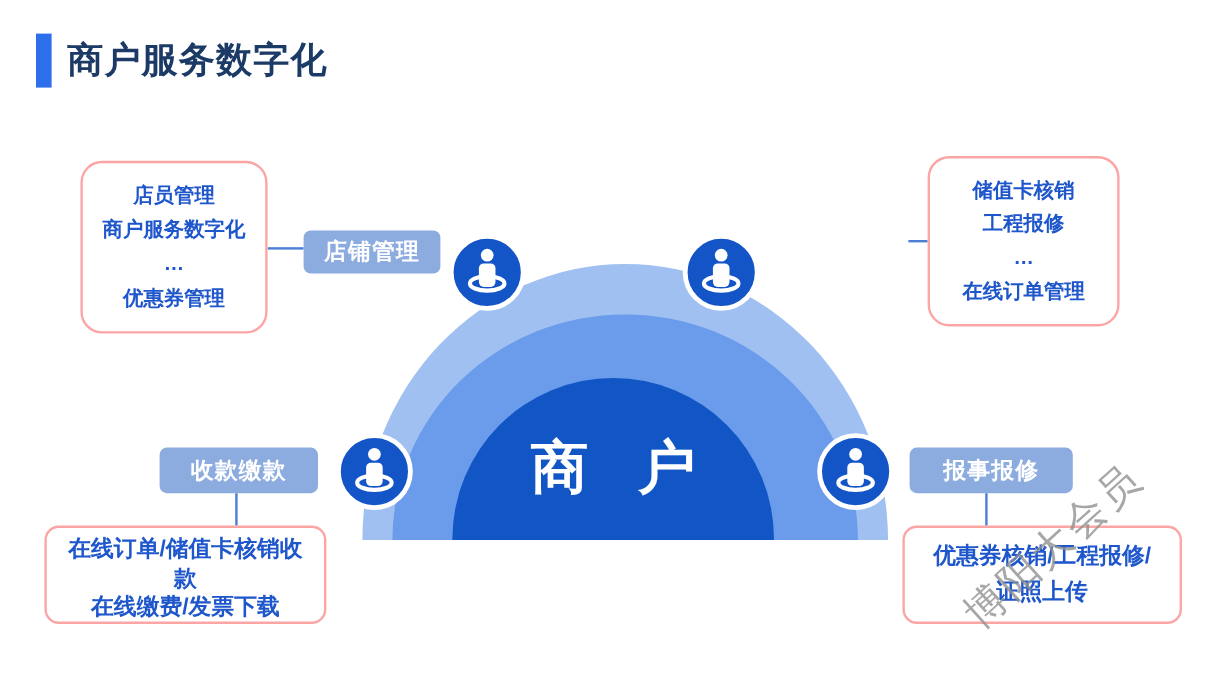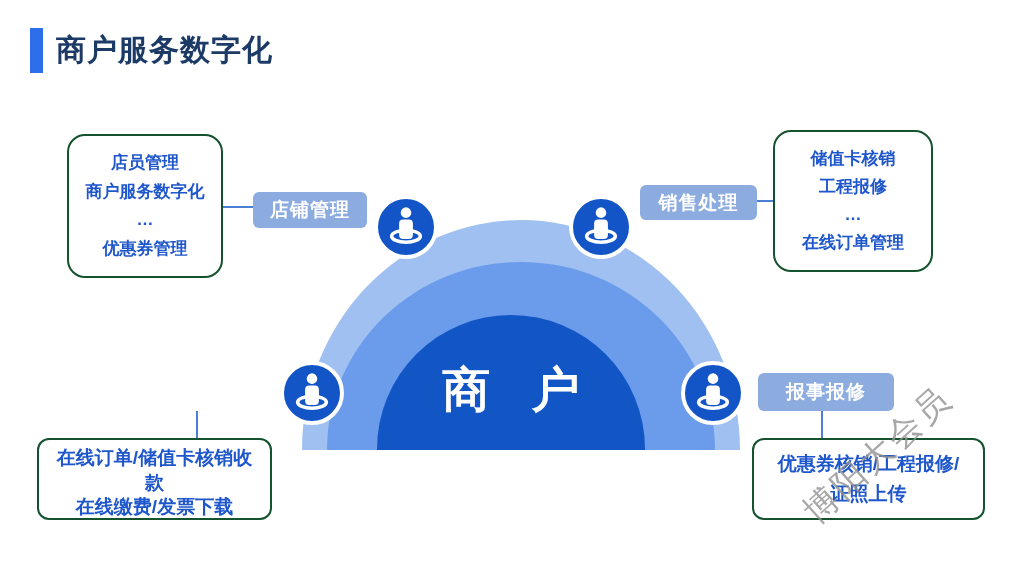--- a/index.html
+++ b/index.html
@@ -38,21 +38,21 @@
   .pill-repair  { left: 758px; top: 373px; width: 136px; height: 38px; }
 
   
   .connector { position: absolute; background: #4B7FD6; }
   .conn-store   { left: 223px; top: 206px; width: 30px; height: 2px; }
   .conn-sales   { left: 757px; top: 200px; width: 16px; height: 2px; }
   .conn-payment { left: 196px; top: 411px; width: 2px; height: 27px; }
   .conn-repair  { left: 821px; top: 411px; width: 2px; height: 27px; }
 
   
-  .box { position: absolute; background: #fff; border: 2px solid #14532d; color: #1E56CB;
+  .box { position: absolute; background: #fff; border: 2px solid #fca5a5; color: #1E56CB;
          font-weight: bold; display: flex; flex-direction: column; align-items: center; justify-content: space-evenly; text-align: center; }
   .box-tl { left: 67px;  top: 134px; width: 156px; height: 144px; border-radius: 18px; font-size: 17px; padding: 10px 4px; }
   .box-tr { left: 773px; top: 130px; width: 160px; height: 142px; border-radius: 18px; font-size: 17px; padding: 10px 4px; }
   .box-bl { left: 37px;  top: 438px; width: 235px; height: 82px;  border-radius: 12px; font-size: 19px; padding: 6px 16px; }
   .box-br { left: 752px; top: 438px; width: 233px; height: 82px;  border-radius: 12px; font-size: 19px; padding: 6px 2px; }
   .box-line { display: block; line-height: 1.3; }
 
   
   .watermark { position: absolute; left: 768px; top: 432px; width: 220px; text-align: center;
                font-size: 34px; letter-spacing: 3px; color: rgba(145,145,145,0.8);
@@ -102,21 +102,21 @@
       <circle cx="20" cy="7.5" r="4.6" fill="#fff"></circle>
     </svg>
   </div>
 
   <div class="connector conn-store"></div>
   <div class="connector conn-sales"></div>
   <div class="connector conn-payment"></div>
   <div class="connector conn-repair"></div>
 
   <div class="pill pill-store">店铺管理</div>
-  <div class="pill pill-sales">销售处理</div>
+  <div class="pill pill-payment">收款缴款</div>
   <div class="pill pill-repair">报事报修</div>
 
   <div class="box box-tl">
     <span class="box-line">店员管理</span>
     <span class="box-line">商户服务数字化</span>
     <span class="box-line">…</span>
     <span class="box-line">优惠券管理</span>
   </div>
   <div class="box box-tr">
     <span class="box-line">储值卡核销</span>

